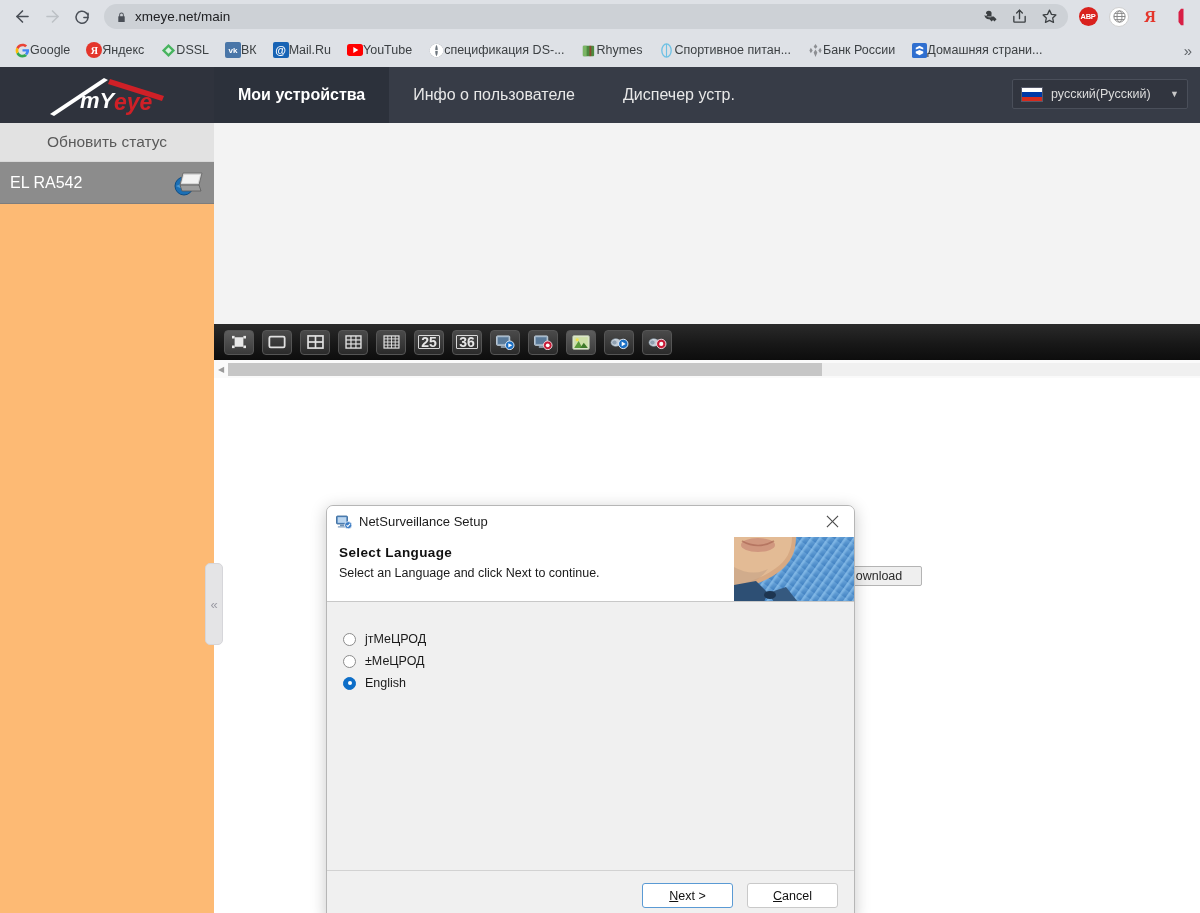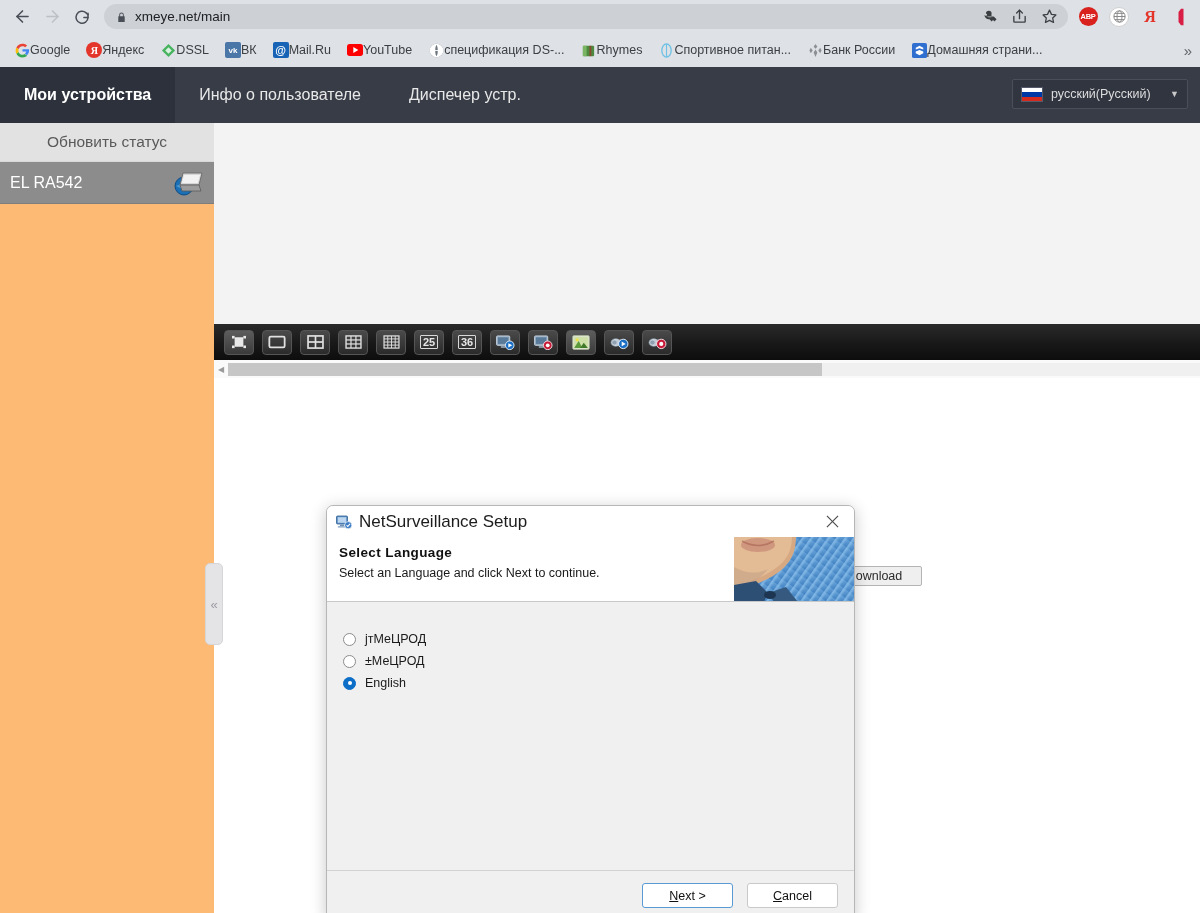--- a/index.html
+++ b/index.html
@@ -132,21 +132,21 @@
     background: linear-gradient(to bottom, #2a2a2a 0%, #181818 55%, #0d0d0d 100%);
     display: flex; align-items: center; padding: 0 10px; gap: 8px;
   }
   .tb-btn {
     width: 30px; height: 25px; border-radius: 4px;
     background: linear-gradient(to bottom, #4a4a4a, #2a2a2a);
     border: 1px solid #555; display: flex; align-items: center;
     justify-content: center; flex: 0 0 auto;
   }
   .tb-btn.lit { background: linear-gradient(to bottom, #5d5d5d, #3a3a3a); }
-  .tb-num { color: #e6e6e6; font-size: 11px; font-weight: bold;
+  .tb-num { color: #e6e6e6; font-size: 14px; font-weight: bold;
             border: 1.5px solid #d8d8d8; padding: 0px 2px; line-height: 12px; border-radius: 1px; text-align: right; }
 
   
   .hscroll-row {
     position: absolute; left: 0; top: 237px; width: 986px; height: 18px;
     background: #fafafa; display: flex; align-items: center;
   }
   .hs-arrow { width: 14px; height: 18px; display: flex; align-items: center;
               justify-content: center; color: #9a9a9a; font-size: 8px; flex: 0 0 auto; }
   .hs-track { flex: 1 1 auto; height: 13px; background: #f0f0f0; position: relative; }
@@ -164,21 +164,21 @@
     position: absolute; left: 326px; top: 438px; width: 529px; height: 416px;
     background: #f0f0f0; border: 1px solid #b6b6b6; border-radius: 7px;
     box-shadow: 0 3px 16px rgba(0,0,0,0.22); z-index: 20; overflow: hidden;
     display: flex; flex-direction: column;
   }
   .dlg-titlebar {
     height: 31px; background: #ffffff; display: flex; align-items: center;
     padding: 0 0 0 9px; flex: 0 0 auto;
   }
   .dlg-title-ico { width: 16px; height: 16px; flex: 0 0 auto; margin-right: 7px; }
-  .dlg-title-text { font-size: 17px; color: #1c1c1c; flex: 1 1 auto; }
+  .dlg-title-text { font-size: 13px; color: #1c1c1c; flex: 1 1 auto; }
   .dlg-close {
     width: 44px; height: 31px; display: flex; align-items: center;
     justify-content: center; color: #4a4a4a; font-size: 15px; flex: 0 0 auto;
   }
 
   .dlg-header {
     height: 65px; background: #ffffff; display: flex; align-items: stretch;
     border-bottom: 1px solid #c8c8c8; flex: 0 0 auto;
   }
   .dlg-header-text { flex: 1 1 auto; padding: 8px 0 0 12px; }
@@ -400,20 +400,28 @@
       <span class="bm-label">Домашняя страни...</span>
     </div>
 
     <span class="bm-overflow">»</span>
   </div>
 </div>
 
 <div class="page">
 
   <div class="xm-nav">
+    <div class="xm-logo-cell">
+      <svg width="150" height="50" viewBox="0 0 150 50">
+        <path d="M18 44 L72 8 L76 10 L22 46 Z" fill="#ffffff"></path>
+        <path d="M78 9 L132 26 L130 31 L76 14 Z" fill="#cf2027"></path>
+        <text x="48" y="38" font-family="Liberation Sans, sans-serif" font-size="22" font-weight="bold" font-style="italic" fill="#ffffff">mY</text>
+        <text x="82" y="40" font-family="Liberation Sans, sans-serif" font-size="23" font-weight="bold" font-style="italic" fill="#cf2027">eye</text>
+      </svg>
+    </div>
 
     <div class="xm-nav-item active">
       <span>Мои устройства</span>
     </div>
     <div class="xm-nav-item">
       <span>Инфо о пользователе</span>
     </div>
     <div class="xm-nav-item">
       <span>Диспечер устр.</span>
     </div>

